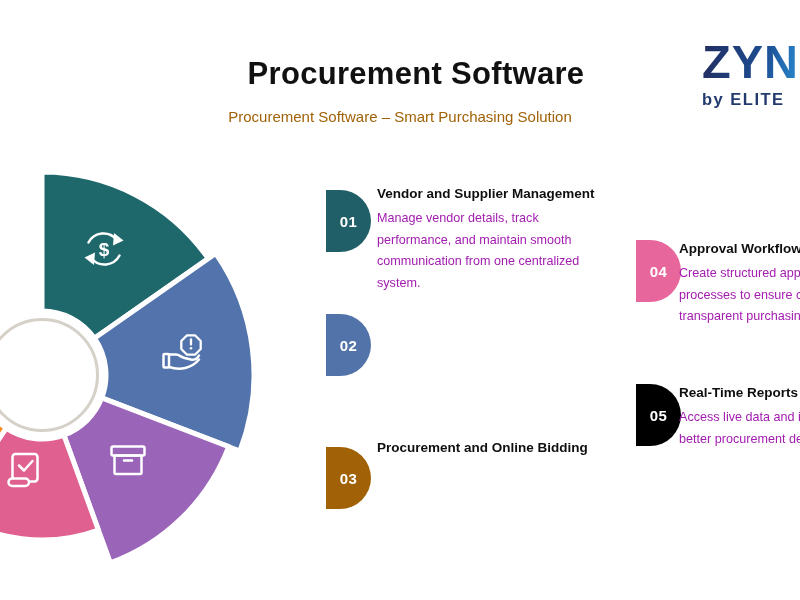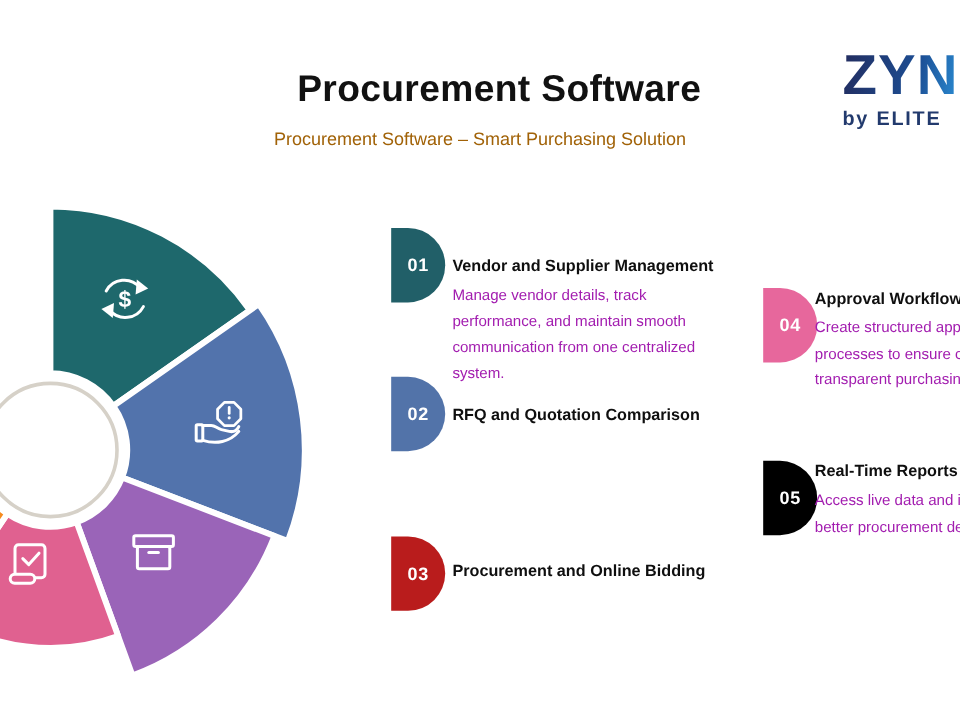--- a/index.html
+++ b/index.html
@@ -29,21 +29,21 @@
   .item{position:absolute;}
   .badge{
     position:absolute;left:16px;top:0;width:45px;height:62px;
     border-radius:0 31px 31px 0;
     display:flex;align-items:center;justify-content:center;
     color:#fff;font-size:15px;font-weight:700;letter-spacing:.5px;
   }
   .item-text{position:absolute;}
   .item-title{font-size:13.5px;font-weight:700;color:#0f0f0f;margin-bottom:7px;}
   .item-desc{font-size:12.6px;line-height:21.5px;color:#a21caf;white-space:pre-line;}
-  .col-mid .item-text{left:67px;top:-4px;width:235px;margin-top:28px;}
+  .col-mid .item-text{left:67px;top:-4px;width:235px;}
   .col-right .item-text{left:59px;top:1px;width:215px;}
   svg text{font-family:"Liberation Sans",sans-serif;}
 </style>
 </head>
 <body>
 
 <svg id="chart" width="300" height="600" viewBox="0 0 300 600" style="position:absolute;left:0;top:0;">
   <g id="wedges">
       <path d="M 42.000000000000014 172 A 203 203 0 0 1 208.28786499066533 258.56398342073766 L 94.42573083449548 338.29110807353305 A 64 64 0 0 0 42.00000000000001 311 Z" fill="#1E686C" stroke="#FFFFFF" stroke-width="5" stroke-linejoin="round"></path>
       <path d="M 215.66023338926627 253.40179549357822 A 212 212 0 0 1 239.91905041740677 450.9740053036037 L 101.7491472958209 397.93554877089923 A 64 64 0 0 0 94.42573083449548 338.29110807353305 Z" fill="#5273AC" stroke="#FFFFFF" stroke-width="5" stroke-linejoin="round"></path>
@@ -105,26 +105,25 @@
 communication from one centralized
 system.</div>
   </div>
 </div>
 
 <div class="item col-mid" style="left:310px;top:314px;">
   <div class="badge" style="background: rgb(82, 115, 169);">
       <span>02</span>
     </div>
   <div class="item-text">
-    <div class="item-title">RFQ and Quotation Comparison</div>
   </div>
 </div>
 
 <div class="item col-mid" style="left:310px;top:447px;">
-  <div class="badge" style="background: #b91c1c;">
+  <div class="badge" style="background: #a16207;">
       <span>03</span>
     </div>
   <div class="item-text" style="top:-7px;">
     <div class="item-title">Procurement and Online Bidding</div>
   </div>
 </div>
 
 <div class="item col-right" style="left:620px;top:240px;">
   <div class="badge" style="background: rgb(231, 103, 156);">
       <span>04</span>

